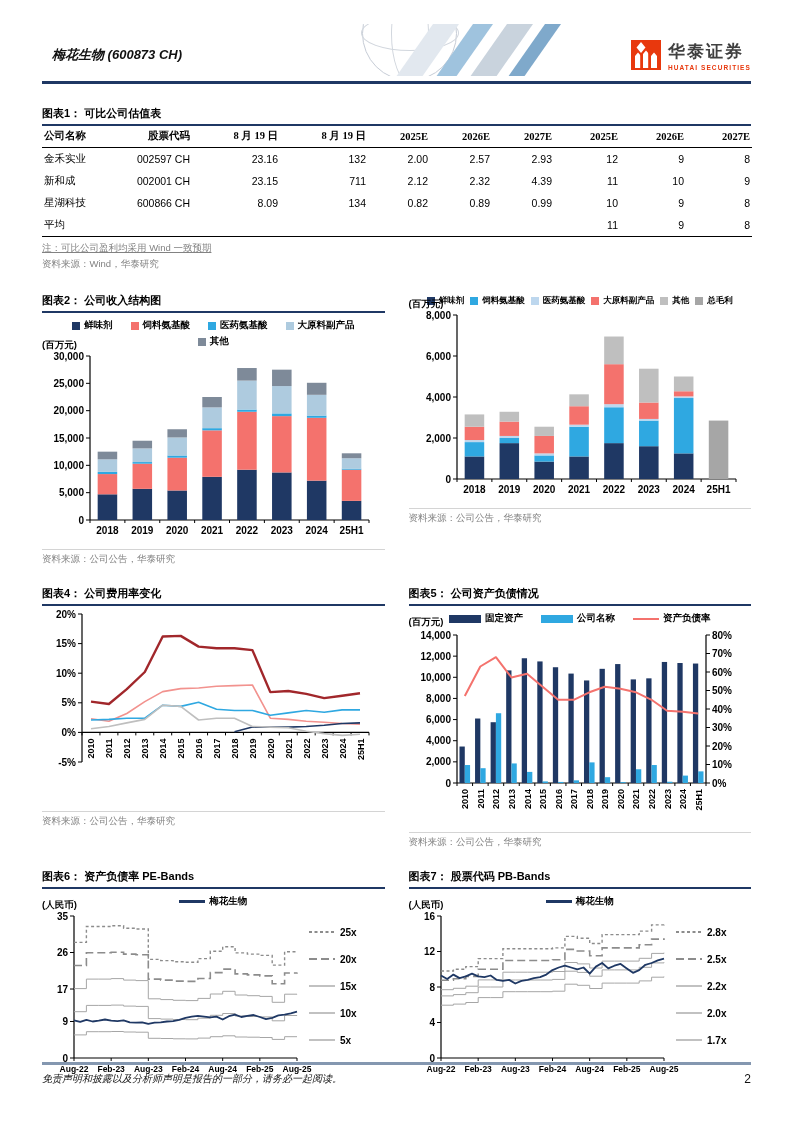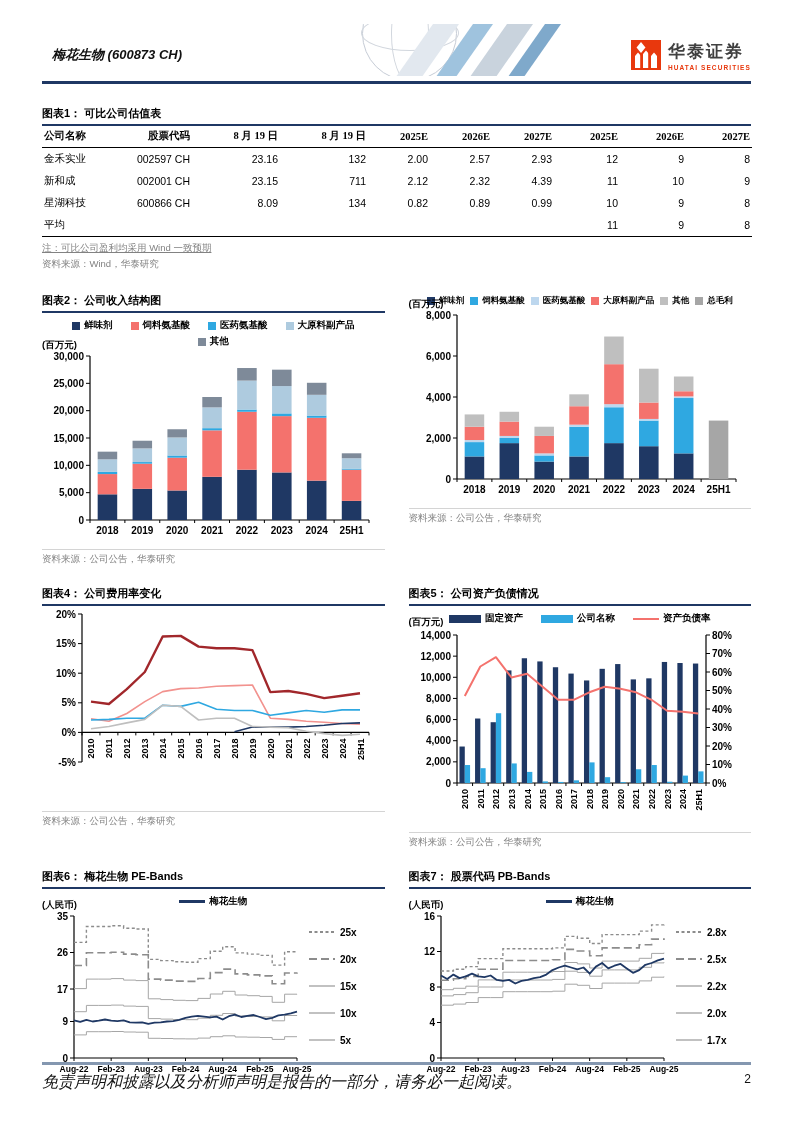--- a/index.html
+++ b/index.html
@@ -56,21 +56,21 @@
   .sw-line { width:26px; height:0; border-top-width:2.5px; border-top-style:solid; display:inline-block; }
   svg text { font-family:"Liberation Sans", sans-serif; }
   .tk { font-size:10px; font-weight:bold; fill:#000; }
   .tkr { font-size:9px; font-weight:bold; fill:#000; }
   .tks { font-size:8.5px; font-weight:bold; fill:#000; }
 
   
   .footer { position:absolute; left:42px; right:42px; top:1062px; }
   .footer-rule { height:3px; background:#8497b0; }
   .footer-row { display:flex; justify-content:space-between; align-items:flex-start; margin-top:7px; }
-  .disclaimer { font-family:Liberation Mono, monospace; font-style:italic; font-size:16px; color:#111; }
+  .disclaimer { font-family:Liberation Mono, monospace; font-style:italic; font-size:10px; color:#111; }
   .page-num { font-size:12px; color:#111; }
 </style>
 </head>
 <body>
 
 <div class="page">
 
   <header class="report-header">
     <div class="company-title">梅花生物 (600873 CH)</div>
     <div class="banner-art">
@@ -564,21 +564,21 @@
             <rect x="273.65625" y="148.6" width="5.291250000000001" height="7.4" fill="#2fa8e1"></rect>
             <text x="277.15625" y="162" text-anchor="end" class="tkr" transform="rotate(-90 277.15625 162)">2024</text>
             <rect x="283.9275" y="36.542857142857144" width="5.291250000000001" height="119.45714285714286" fill="#1f3864"></rect>
             <rect x="289.21875" y="144.37142857142857" width="5.291250000000001" height="11.628571428571428" fill="#2fa8e1"></rect>
             <text x="292.71875" y="162" text-anchor="end" class="tkr" transform="rotate(-90 292.71875 162)">25H1</text>
             <path d="M 55.8 69.0 L 71.3 39.5 L 86.9 30.2 L 102.5 50.5 L 118.0 46.8 L 133.6 59.8 L 149.2 72.8 L 164.7 72.8 L 180.3 65.3 L 195.8 59.8 L 211.4 61.7 L 227.0 65.3 L 242.5 72.8 L 258.1 83.8 L 273.7 84.8 L 289.2 86.6" fill="none" stroke="#f4726d" stroke-width="2" stroke-linejoin="round"></path>
           </svg></div>
         <div class="fig-source">资料来源：公司公告，华泰研究</div>
       </section>
       <section class="fig">
-        <div class="fig-title">图表6： 梅花生物 PE-Bands</div>
+        <div class="fig-title">图表6： 资产负债率 PE-Bands</div>
         <div class="chart-head">
           <div class="legend">
             <div class="l-item">
               <div class="sw-line" style="border-top-color: rgb(31, 56, 100); border-top-width: 3px;"></div>
               <div>梅花生物</div>
             </div>
           </div>
           <div class="chart-unit">(人民币)</div>
         </div>
         <div class="svg-mount"><svg width="335" height="168" viewBox="0 0 335 168">

